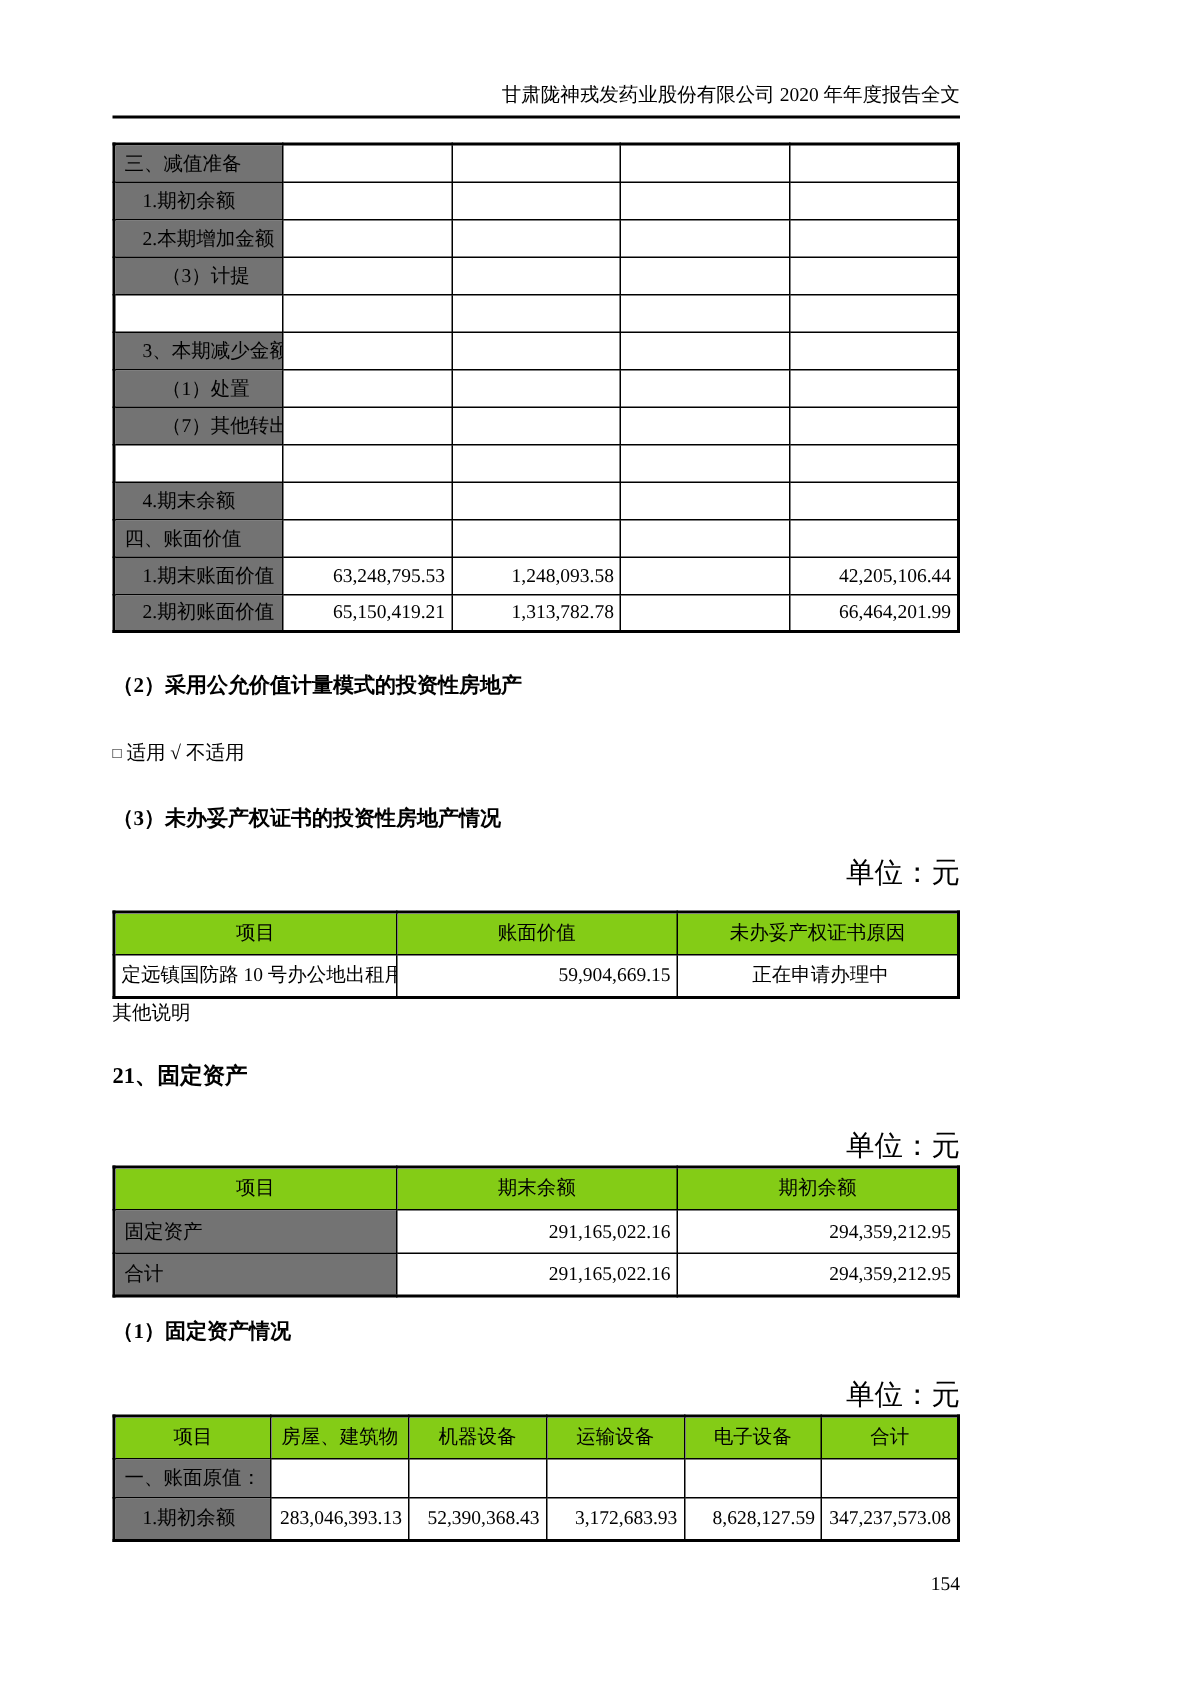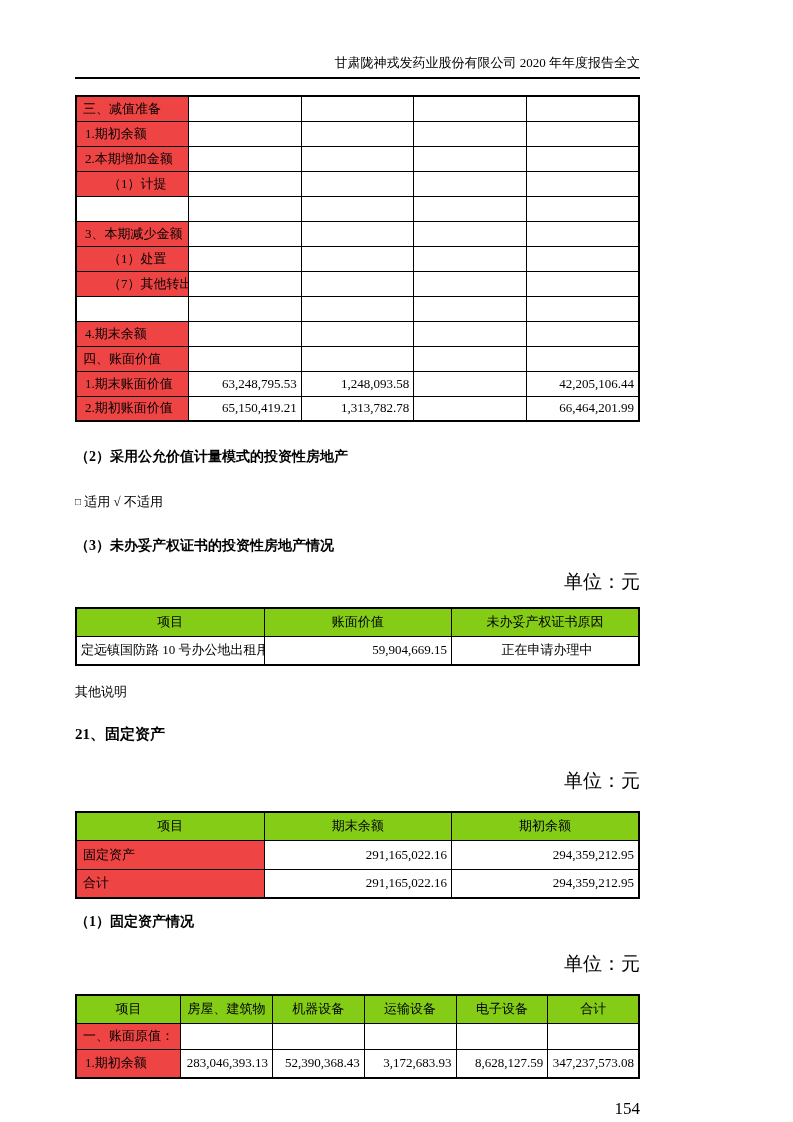--- a/index.html
+++ b/index.html
@@ -28,37 +28,37 @@
   td, th {
     border:1px solid #000;
     font-size:13px;
     font-weight:normal;
     vertical-align:middle;
     overflow:hidden;
     white-space:nowrap;
   }
   th { text-align:center; background:#84cc16; height:28px; }
   .t1 td { height:25px; }
-  .sh { background:#ef4444; }
+  .sh { background:#737373; }
   .ind0 { padding-left:6px; }
-  .ind1 { padding-left:8px; }
+  .ind1 { padding-left:18px; }
   .ind2 { padding-left:31px; }
   .num { text-align:right; padding-right:4px; }
   .txt { text-align:center; padding-left:4px; }
   .t3 td { height:29px; }
   .t6 tr.r0 td { height:26px; }
   .t6 tr.r1 td { height:29px; }
   .h-sub { font-size:14px; font-weight:bold; }
   .h-num { font-size:15px; font-weight:bold; }
   .unit { text-align:right; font-size:19px; }
   .note { font-size:13px; }
   .applicability { font-size:13px; }
   .applicability .box { font-size:10px; vertical-align:1px; }
-  .page-num { text-align:right; font-size:17px; }
-  .mt5  { margin-top:17px; }
+  .page-num { text-align:right; font-size:13px; }
+  .mt5  { margin-top:0; }
   .mt12 { margin-top:12px; }
   .mt14 { margin-top:14px; }
   .mt16 { margin-top:16px; }
   .mt20 { margin-top:20px; }
   .mt21 { margin-top:14px; }
   .mt24 { margin-top:24px; }
   .mt26 { margin-top:26px; }
   .mt27 { margin-top:27px; }
 </style>
 </head>
@@ -94,21 +94,21 @@
       <td class="num"></td>
     </tr>
     <tr>
       <td class="sh ind1">2.本期增加金额</td>
       <td class="num"></td>
       <td class="num"></td>
       <td class="num"></td>
       <td class="num"></td>
     </tr>
     <tr>
-      <td class="sh ind2">（1）计提</td>
+      <td class="sh ind2">（3）计提</td>
       <td class="num"></td>
       <td class="num"></td>
       <td class="num"></td>
       <td class="num"></td>
     </tr>
     <tr>
       <td class="ind0"></td>
       <td class="num"></td>
       <td class="num"></td>
       <td class="num"></td>

